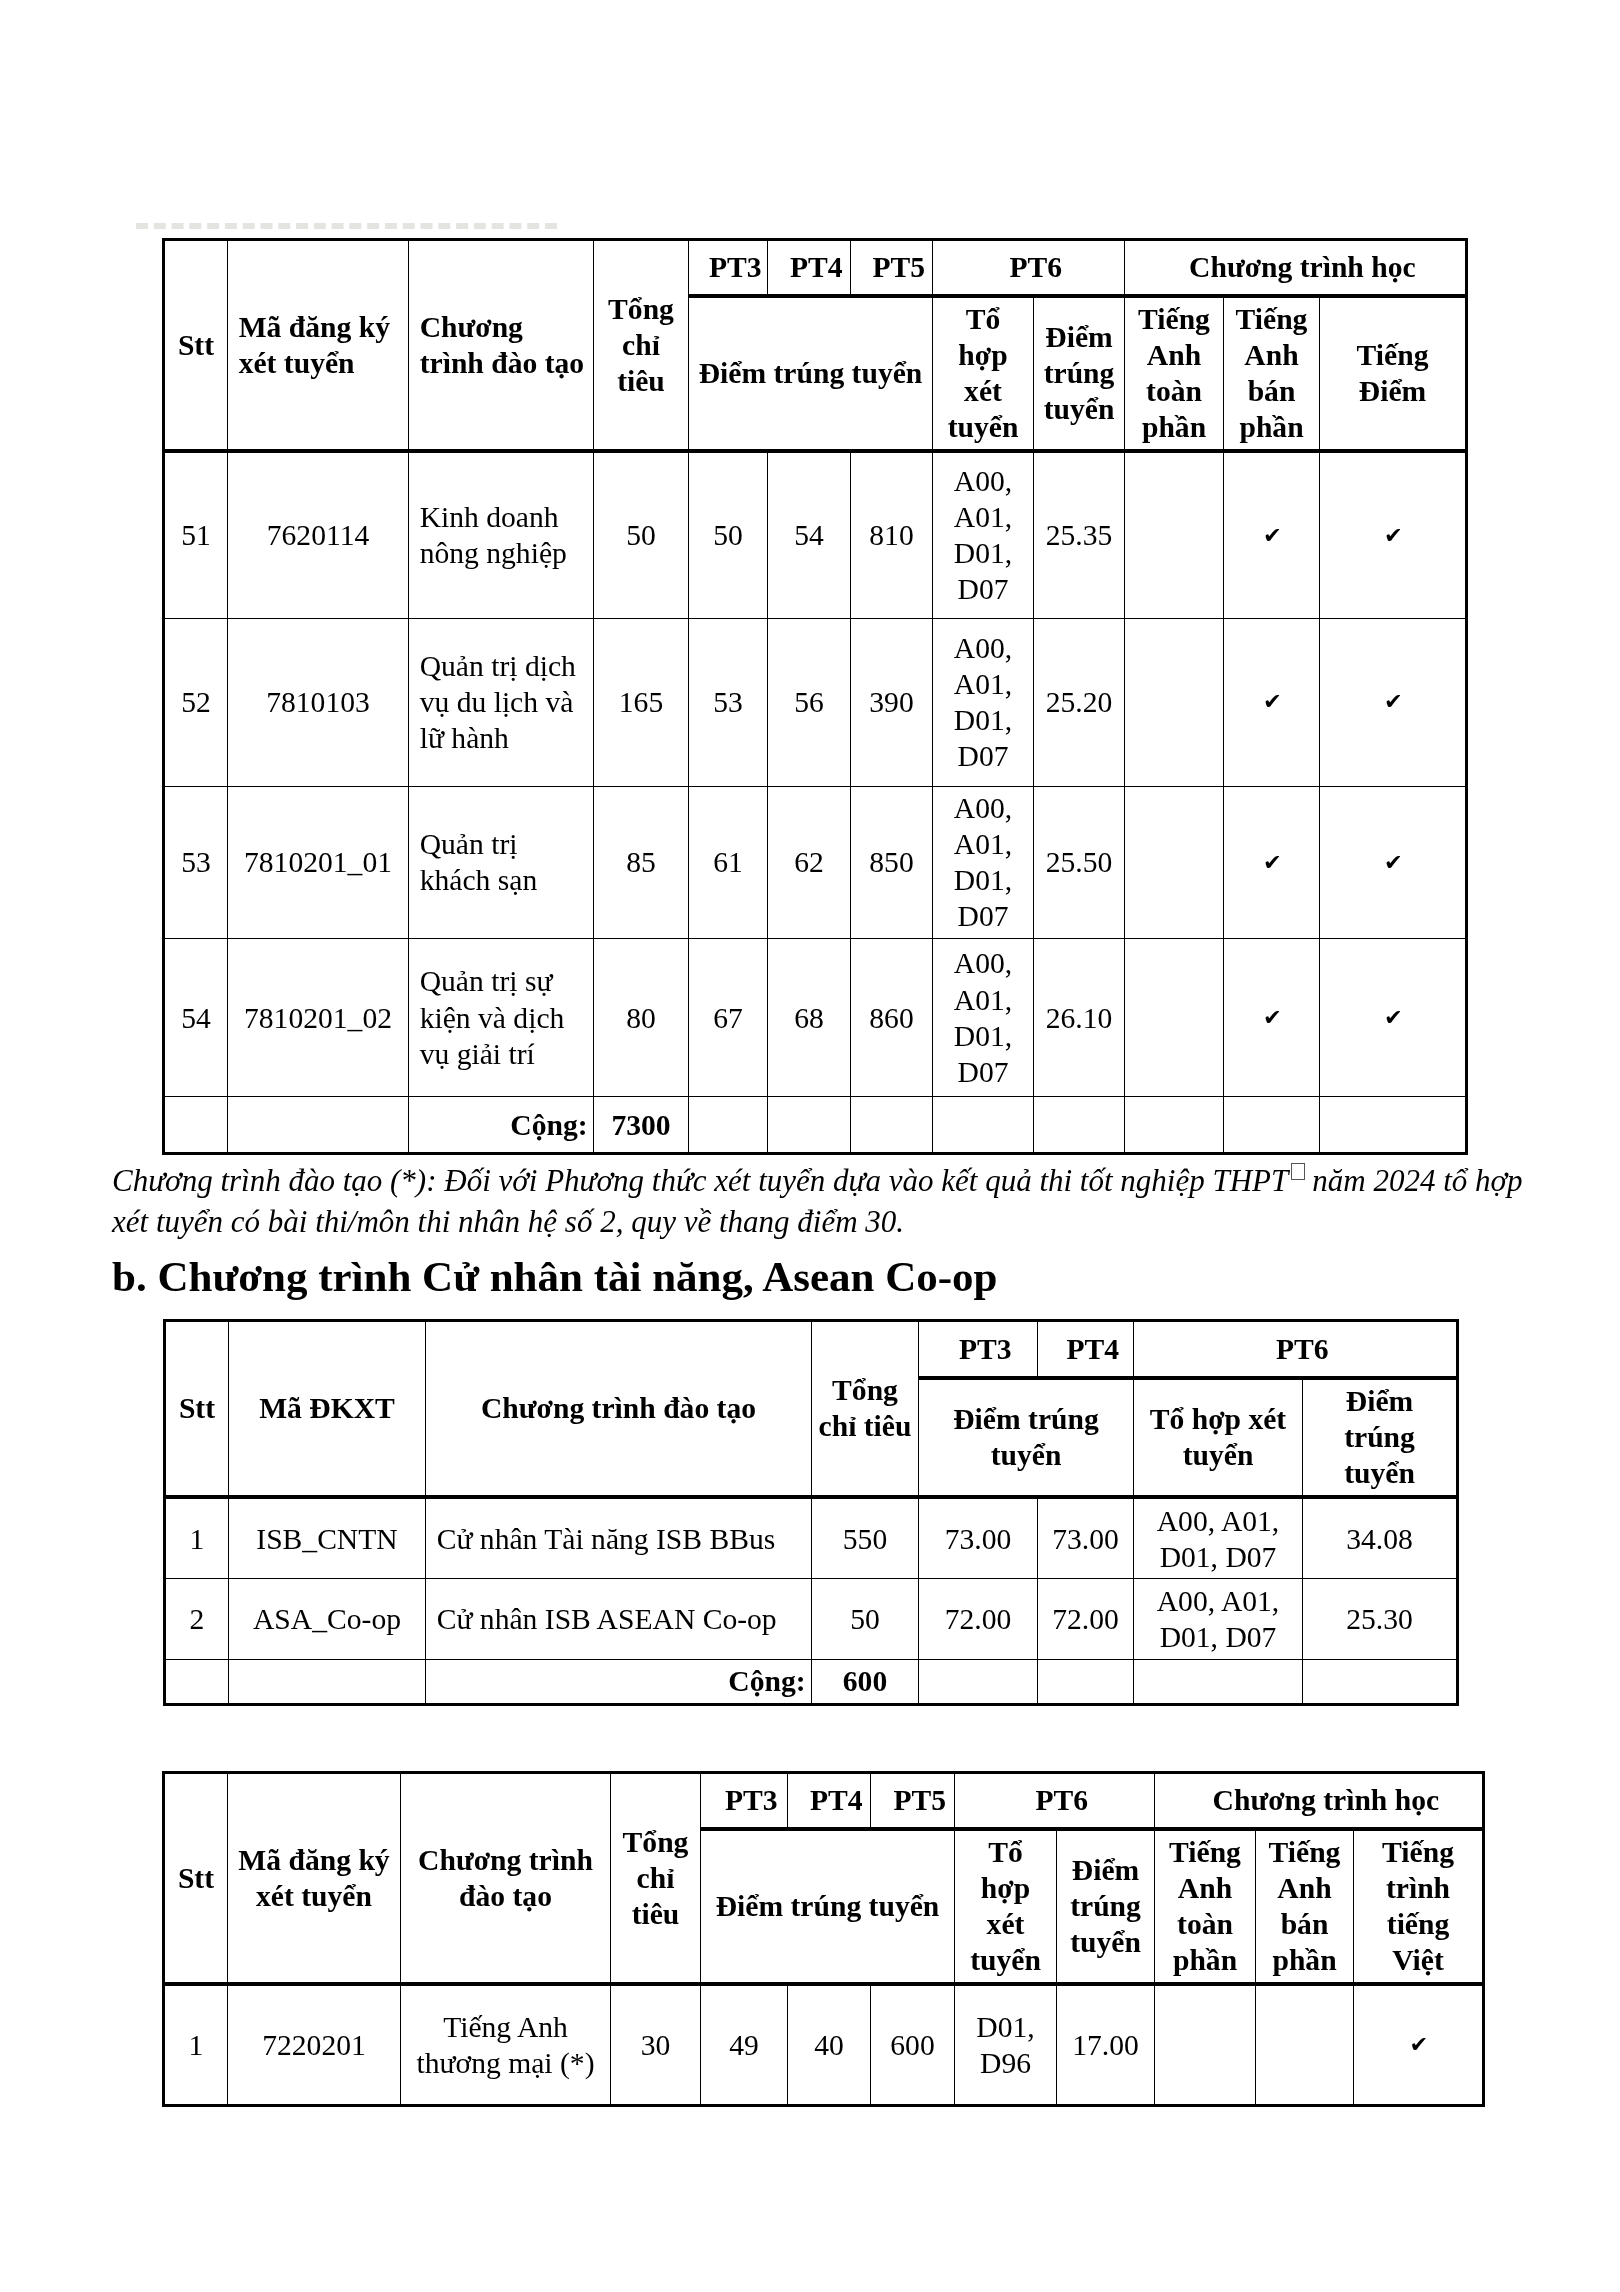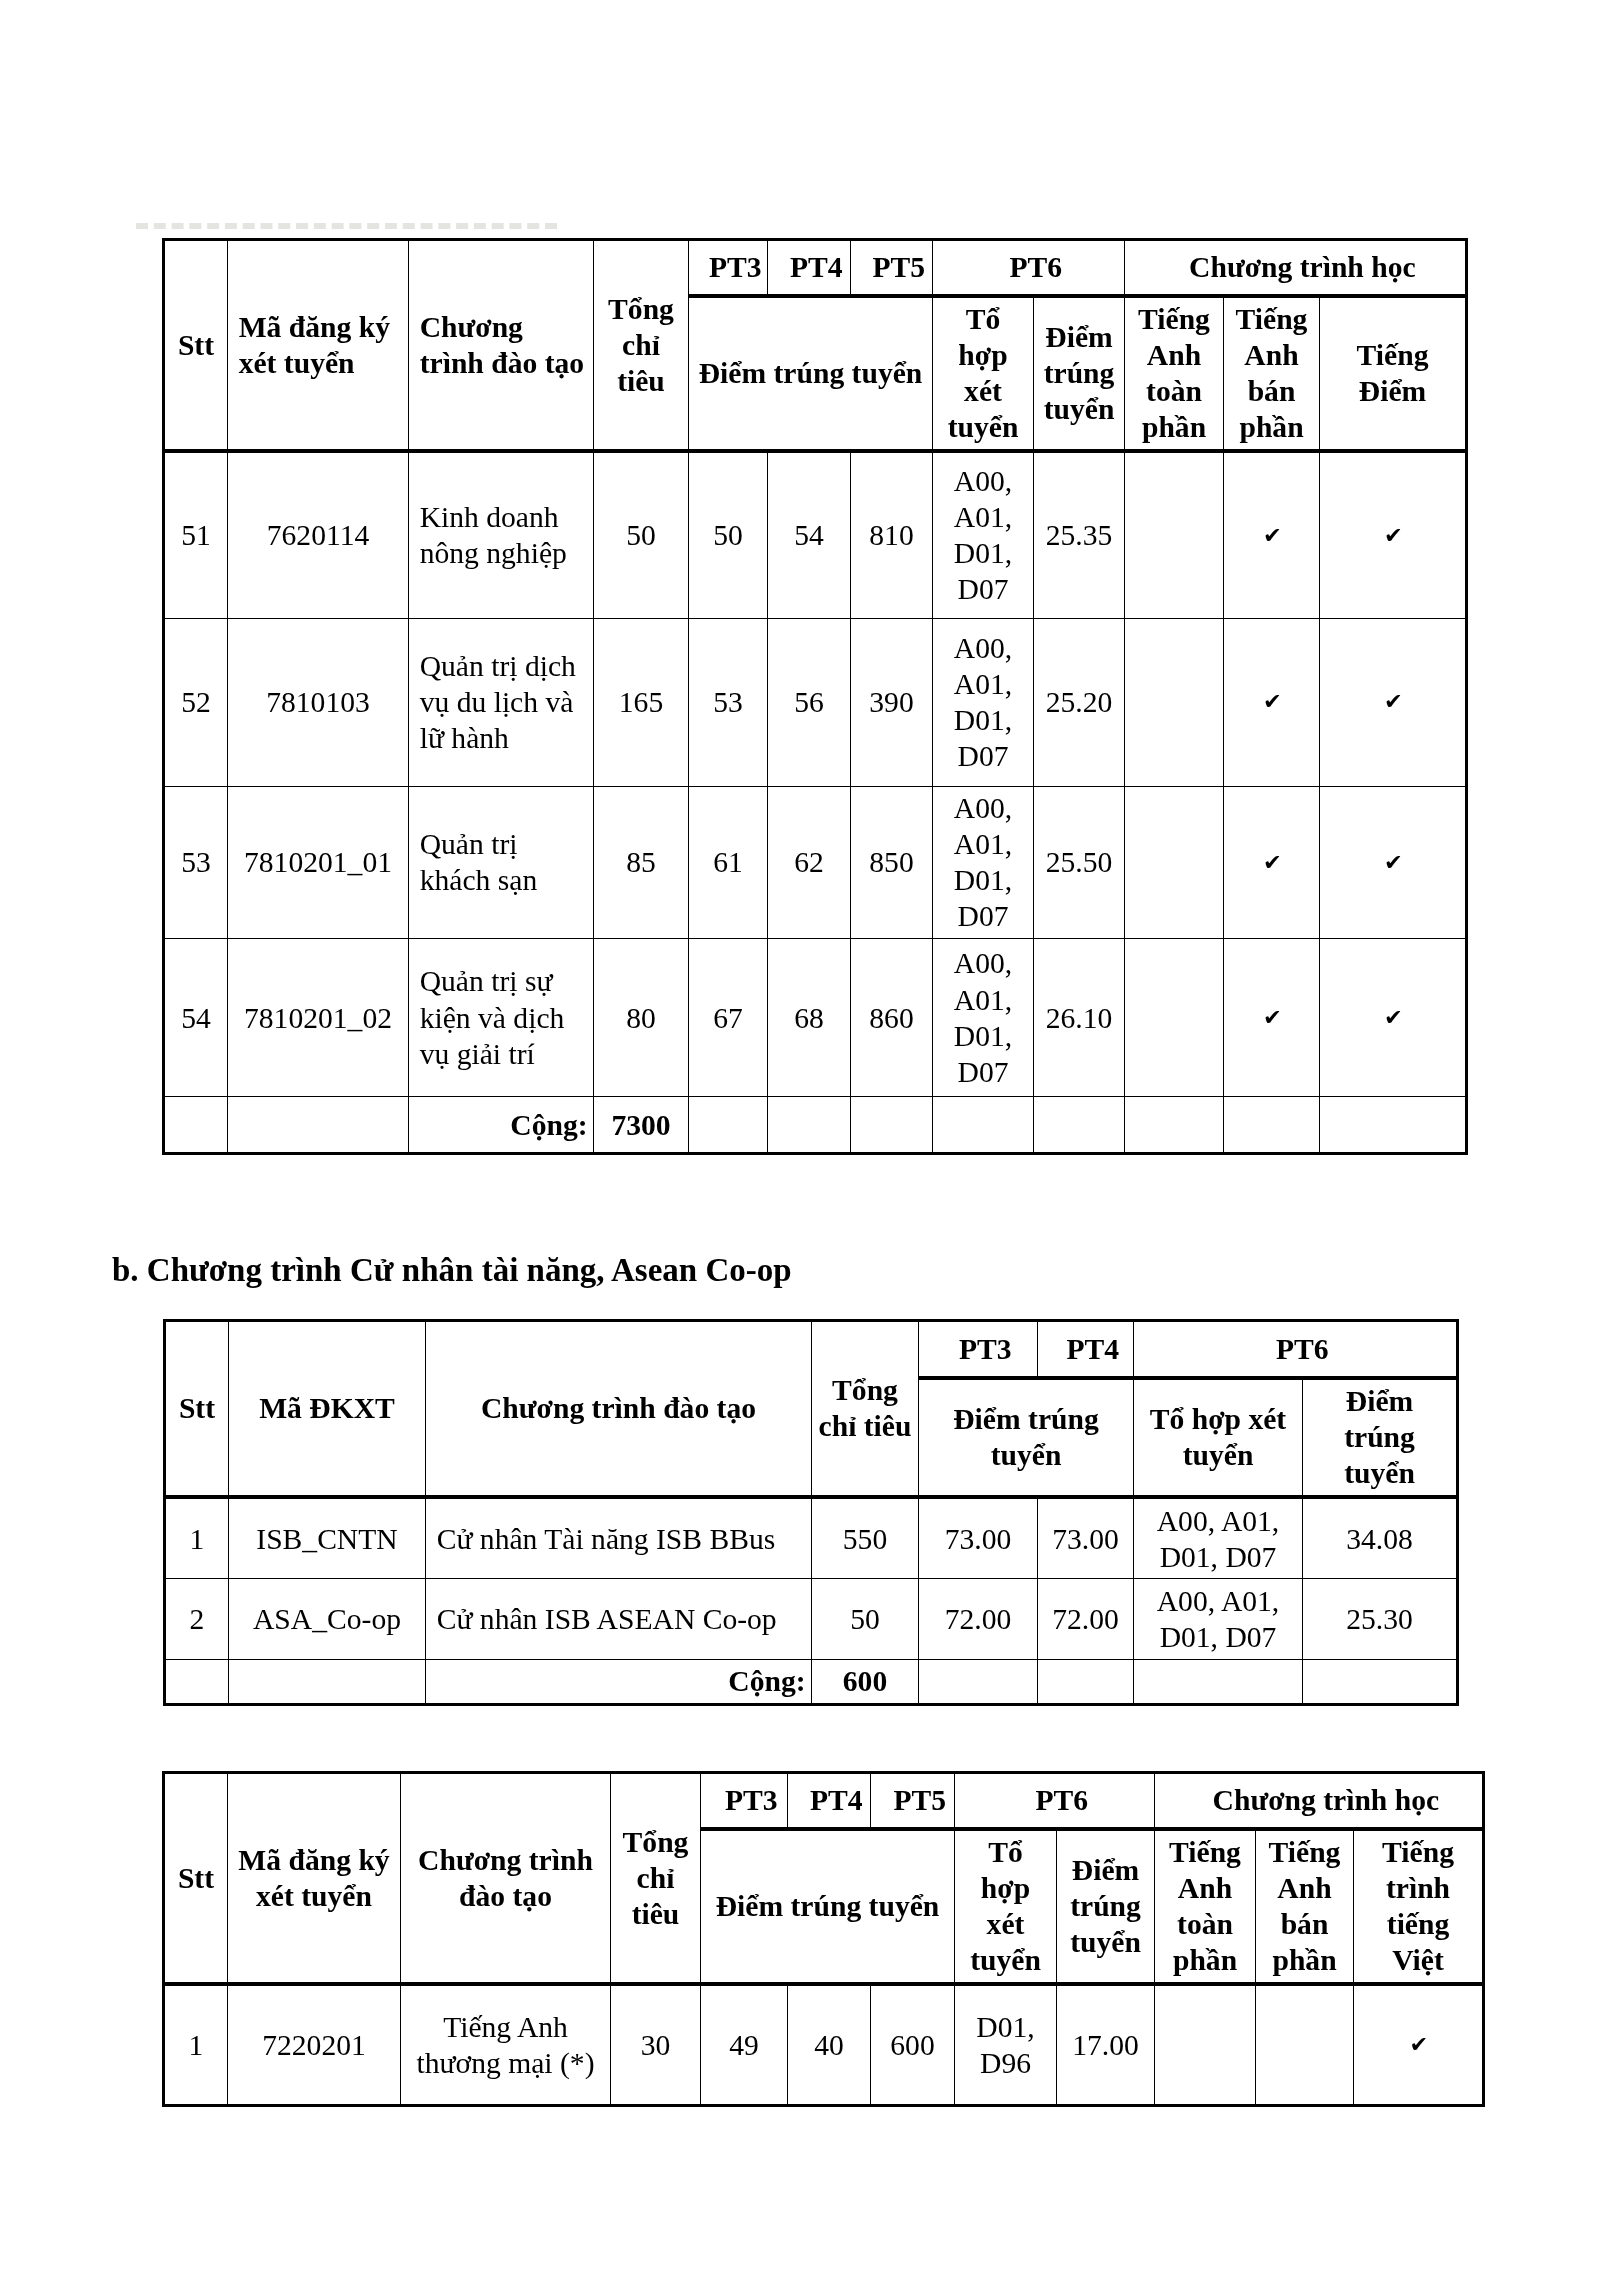--- a/index.html
+++ b/index.html
@@ -37,21 +37,21 @@
   .check{font-size:22.4px;letter-spacing:-1.8px;}
   .note{
     position:absolute;left:112px;top:1161px;width:1433px;
     font-style:italic;font-size:31px;line-height:1.32;
   }
   .sup-box{
     display:inline-block;width:11.6px;height:15px;
     border:1.8px solid #555;vertical-align:super;margin-left:2.7px;
   }
   .section-heading{
-    position:absolute;font-weight:bold;font-size:33px;white-space:nowrap;
+    position:absolute;font-weight:bold;font-size:43px;white-space:nowrap;
   }
   #section-b{left:112px;top:1252px;}
   #section-22{left:122px;top:1695px;}
   .nw{white-space:nowrap;}
 </style>
 </head>
 <body>
 
 <div class="page">
 
@@ -158,20 +158,21 @@
       <td></td>
       <td></td>
       <td></td>
       <td></td>
       <td></td>
       <td></td>
     </tr>
   </tbody>
     </table>
 
+  <div class="note"><span>Chương trình đào tạo (*): Đối với Phương thức xét tuyển dựa vào kết quả thi tốt nghiệp THPT</span><span class="sup-box"></span> <span>năm 2024 tổ hợp xét tuyển có bài thi/môn thi nhân hệ số 2, quy về thang điểm 30.</span></div>
 
   <div id="section-b" class="section-heading">b. Chương trình Cử nhân tài năng, Asean Co-op</div>
 
   <table id="table2">
     <colgroup>
       <col style="width:64px">
         <col style="width:197px">
         <col style="width:386px">
         <col style="width:107px">
       <col style="width:119px">

